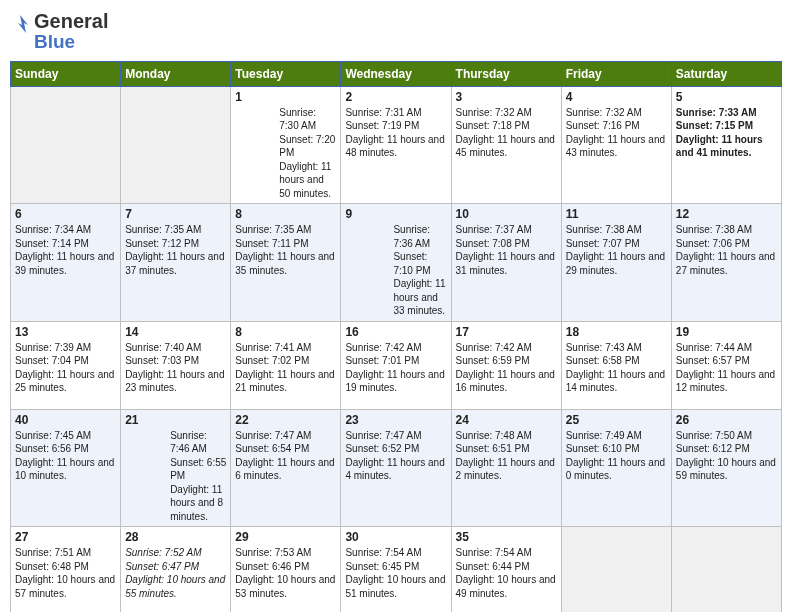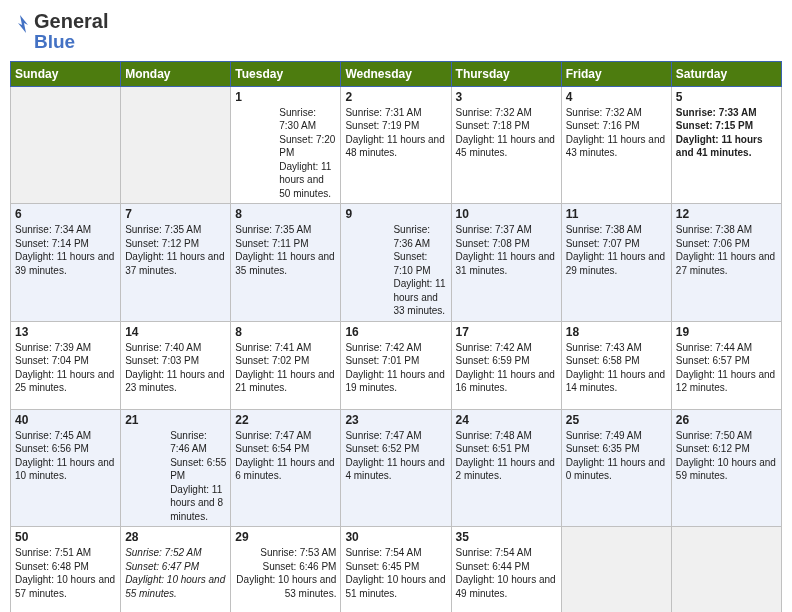--- a/index.html
+++ b/index.html
@@ -266,46 +266,46 @@
         </td>
         <td>
           <span class="day-num">24</span>
           <div class="cell-text" style="white-space: pre-line;">Sunrise: 7:48 AM
 Sunset: 6:51 PM
 Daylight: 11 hours and 2 minutes.</div>
         </td>
         <td>
           <span class="day-num">25</span>
           <div class="cell-text" style="white-space: pre-line;">Sunrise: 7:49 AM
-Sunset: 6:35 PM
+Sunset: 6:10 PM
 Daylight: 11 hours and 0 minutes.</div>
         </td>
         <td>
           <span class="day-num">26</span>
           <div class="cell-text" style="white-space: pre-line;">Sunrise: 7:50 AM
 Sunset: 6:12 PM
 Daylight: 10 hours and 59 minutes.</div>
         </td>
       </tr>
       <tr>
         <td>
-          <span class="day-num">50</span>
+          <span class="day-num">27</span>
           <div class="cell-text" style="white-space: pre-line;">Sunrise: 7:51 AM
 Sunset: 6:48 PM
 Daylight: 10 hours and 57 minutes.</div>
         </td>
         <td>
           <span class="day-num">28</span>
           <div class="cell-text" style="white-space: pre-line; font-style: italic;">Sunrise: 7:52 AM
 Sunset: 6:47 PM
 Daylight: 10 hours and 55 minutes.</div>
         </td>
         <td>
           <span class="day-num">29</span>
-          <div class="cell-text" style="white-space: pre-line; text-align: right;">Sunrise: 7:53 AM
+          <div class="cell-text" style="white-space: pre-line;">Sunrise: 7:53 AM
 Sunset: 6:46 PM
 Daylight: 10 hours and 53 minutes.</div>
         </td>
         <td>
           <span class="day-num">30</span>
           <div class="cell-text" style="white-space: pre-line;">Sunrise: 7:54 AM
 Sunset: 6:45 PM
 Daylight: 10 hours and 51 minutes.</div>
         </td>
         <td>

